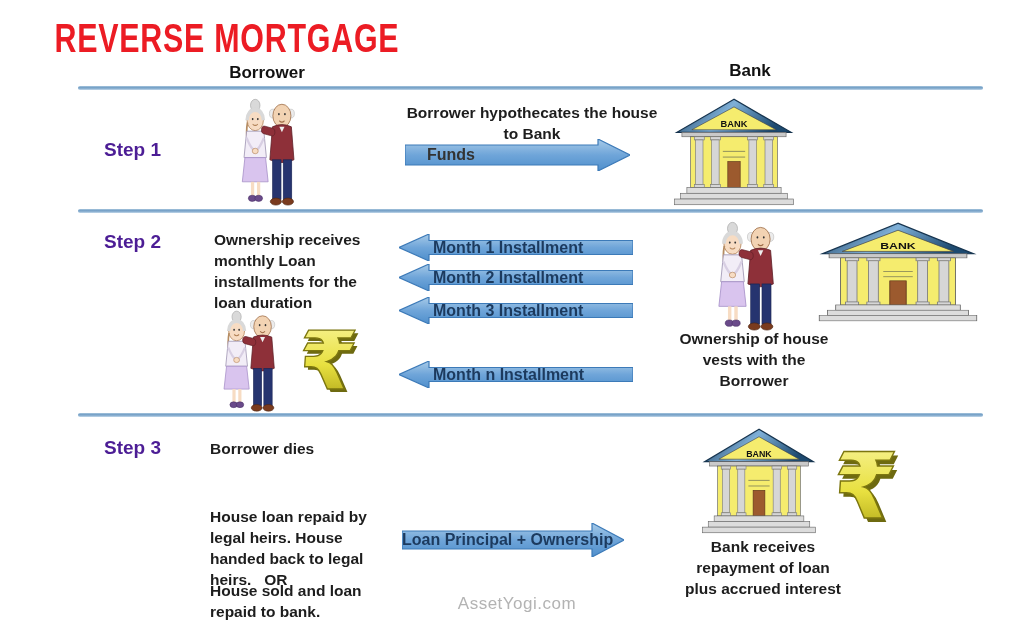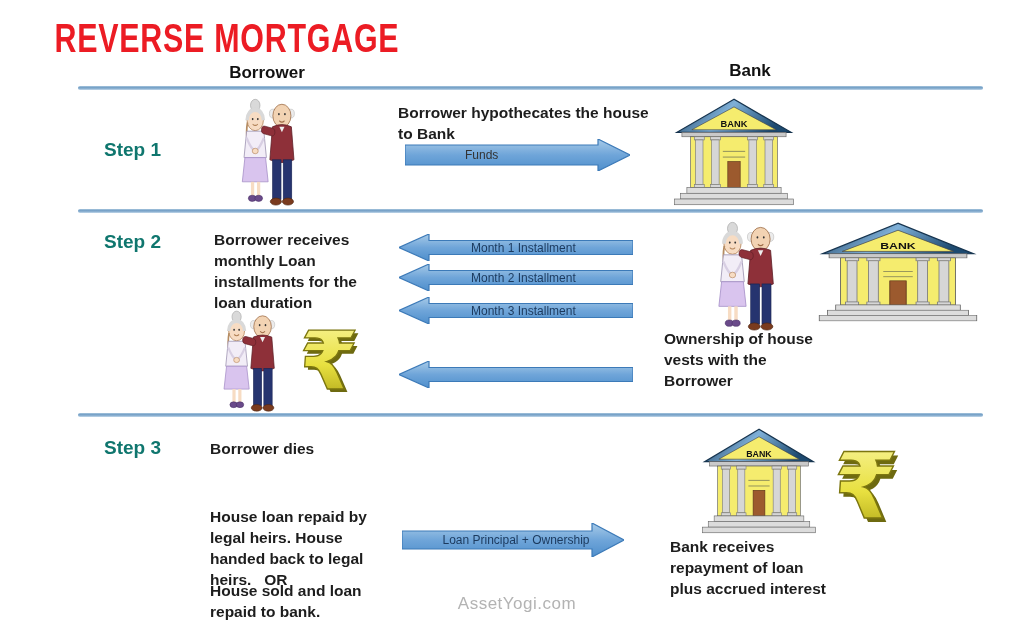--- a/index.html
+++ b/index.html
@@ -8,33 +8,33 @@
 
   .title{position:absolute;left:0;top:16px;width:100%;}
   .title-inner{display:inline-block;font-size:40px;font-weight:800;color:#ec1c24;
                transform:scaleX(0.76);transform-origin:center;letter-spacing:1px;white-space:nowrap;}
 
   .col-header{position:absolute;font-size:17px;font-weight:bold;color:#111;text-align:center;}
 
   .divider{position:absolute;left:78px;width:905px;height:4px;border-radius:2px;
            background:linear-gradient(180deg,#a7c5dd 0%,#6f9cc4 45%,#c3d8ea 100%);}
 
-  .step-label{position:absolute;font-size:19px;font-weight:bold;color:#0f766e;}
+  .step-label{position:absolute;font-size:19px;font-weight:bold;color:#4c1d95;}
 
   .body-text{position:absolute;font-size:15.5px;font-weight:600;color:#1d1d1d;
              line-height:21px;white-space:pre-wrap;}
-  .center{text-align:left;}
+  .center{text-align:center;}
 
   .figure{position:absolute;}
   .figure svg{width:100%;height:100%;display:block;overflow:visible;}
 
   .arrow-wrap{position:absolute;}
   .arrow-wrap svg{position:absolute;left:0;top:0;width:100%;height:100%;}
   .arrow-label{position:absolute;top:50%;transform:translateY(-50%);
-               font-size:12px;font-weight:normal;color:#1c3a5e;white-space:nowrap;margin-left:38px;}
+               font-size:16px;font-weight:bold;color:#1c3a5e;white-space:nowrap;}
   .lbl-left{left:22px;}
   .lbl-center-r{left:0;right:32px;text-align:center;}
   .lbl-center-l{left:34px;right:0;text-align:left;}
   .funds-lbl{color:#333;}
 
   .watermark{position:absolute;font-size:17px;color:#b3b3b3;letter-spacing:0.5px;text-align:center;}
 
   text.bank-sign{font-family:"Liberation Sans",sans-serif;}
   text.rupee-glyph{font-family:"DejaVu Sans",sans-serif;}
 </style>
@@ -165,21 +165,21 @@
   </div>
 
   <div class="figure" style="left:672px;top:98px;width:124px;height:108px">
     <svg viewBox="0 0 200 170" preserveAspectRatio="none">
         <use href="#sym-bank"></use>
       </svg>
   </div>
 
   <div class="step-label" style="left:104px;top:231px">Step 2</div>
 
-  <div class="body-text" style="left:214px;top:229px;width:175px">Borrower receives
+  <div class="body-text" style="left:214px;top:229px;width:175px">Ownership receives
 monthly Loan
 installments for the
 loan duration</div>
 
   <div class="figure" style="left:214px;top:308px;width:72px;height:104px">
     <svg viewBox="0 0 86 100" preserveAspectRatio="none">
         <use href="#sym-couple"></use>
       </svg>
   </div>
   <div class="figure" style="left:292px;top:318px;width:70px;height:84px">
@@ -231,20 +231,21 @@
     <svg viewBox="0 0 234 27" preserveAspectRatio="none">
       <defs>
           <linearGradient id="ag6" x1="0" y1="0" x2="0" y2="1">
         <stop offset="0" stop-color="#a8cbe8"></stop>
             <stop offset="0.5" stop-color="#6fa5d9"></stop>
             <stop offset="1" stop-color="#4f8fcc"></stop>
       </linearGradient>
         </defs>
       <polygon points="234,6.5 30,6.5 30,0 0,13.5 30,27 30,20.5 234,20.5" fill="url(#ag6)" stroke="#3c7ab8" stroke-width="1.2"></polygon>
     </svg>
+    <span class="arrow-label lbl-center-l">Month n Installment</span>
   </div>
 
   <div class="figure" style="left:708px;top:219px;width:78px;height:112px">
     <svg viewBox="0 0 86 100" preserveAspectRatio="none">
         <use href="#sym-couple"></use>
       </svg>
   </div>
   <div class="figure" style="left:816px;top:222px;width:164px;height:100px">
     <svg viewBox="0 0 200 170" preserveAspectRatio="none">
         <use href="#sym-bank"></use>

